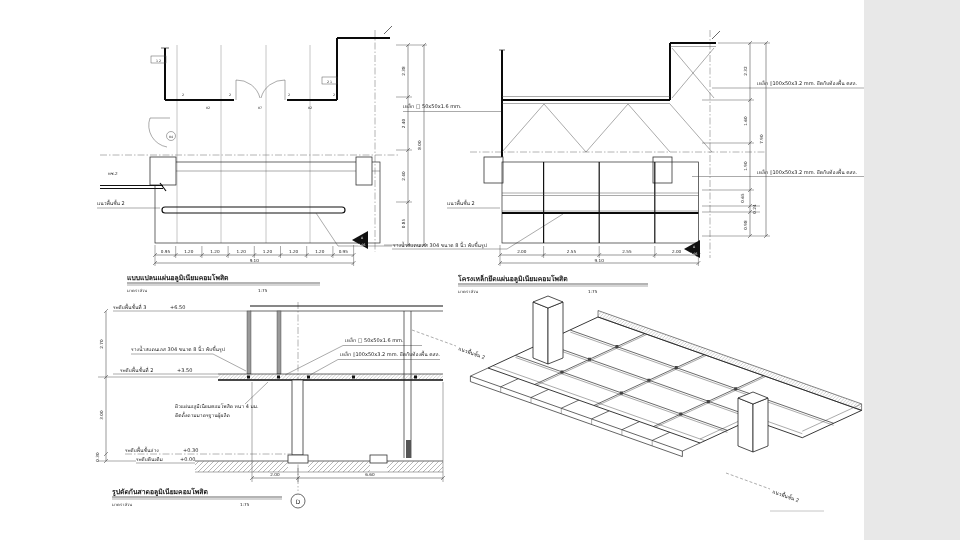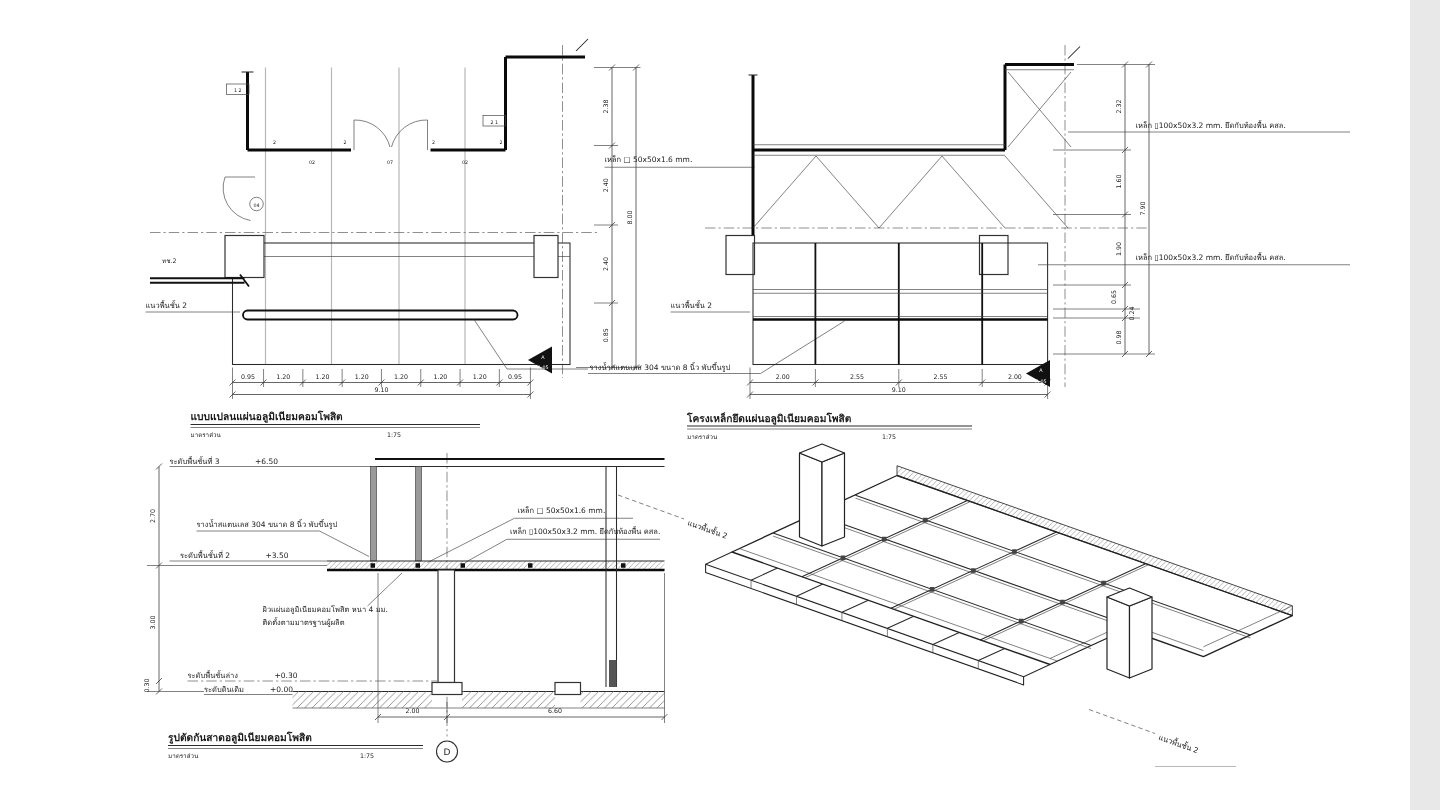--- a/index.html
+++ b/index.html
@@ -1,16 +1,16 @@
 <!DOCTYPE html>
 <html><head>
 <meta charset="utf-8">
 <style>
   html,body{margin:0;padding:0;background:#e8e8e8;}
-  .page{width:940px;height:540px;background:#ffffff;position:relative;overflow:hidden;}
+  .page{width:864px;height:540px;background:#ffffff;position:relative;overflow:hidden;}
   svg{display:block;}
   text{font-family:"DejaVu Sans","Liberation Sans",sans-serif;fill:#1a1a1a;}
   .t32{font-size:3.2px;}
   .t4{font-size:4.2px;}
   .t5{font-size:5px;}
   .t6{font-size:6px;}
   .t7{font-size:6.8px;font-weight:bold;}
   .mid{text-anchor:middle;}
   .wht{fill:#ffffff;}
   .ln{stroke:#2a2a2a;stroke-width:.7;fill:none;}

